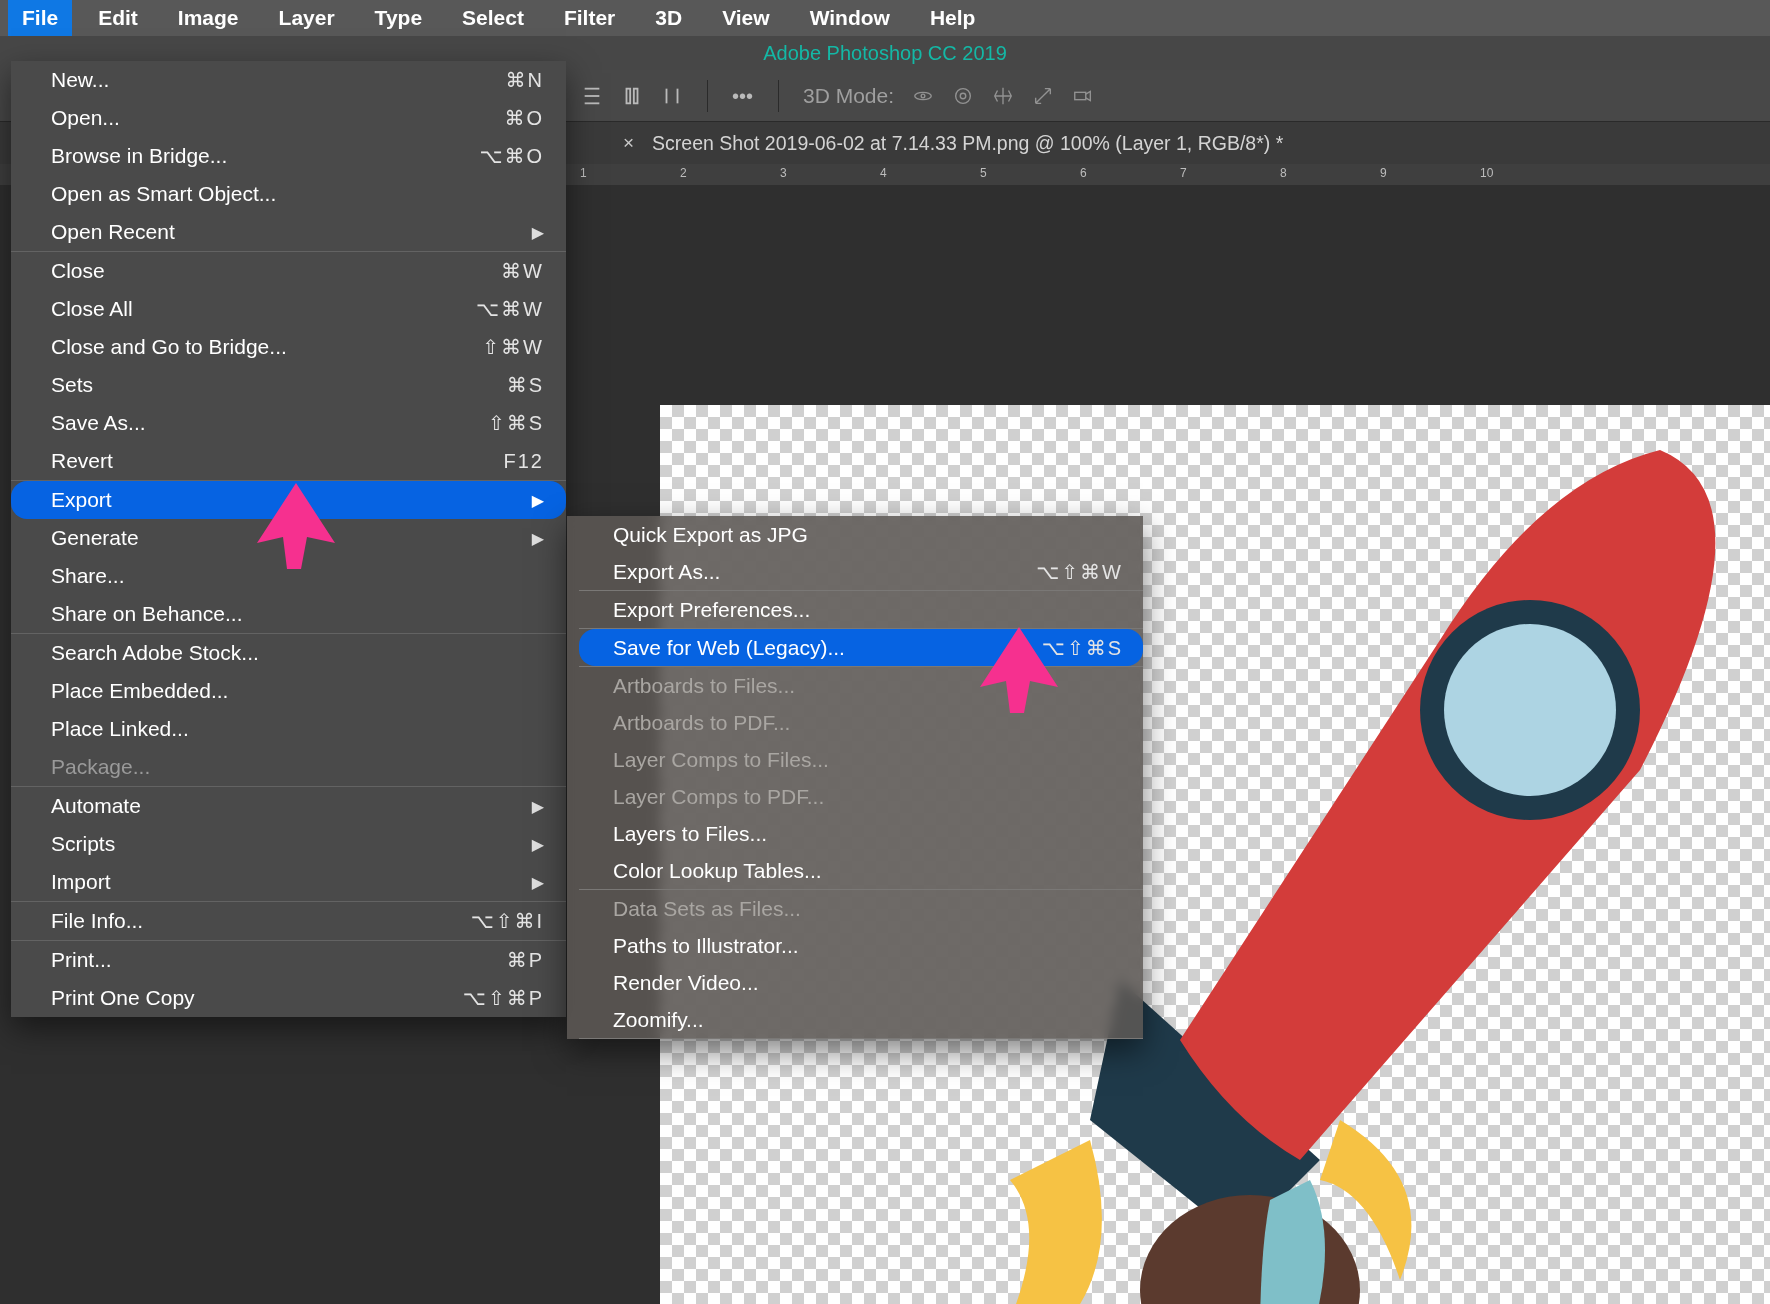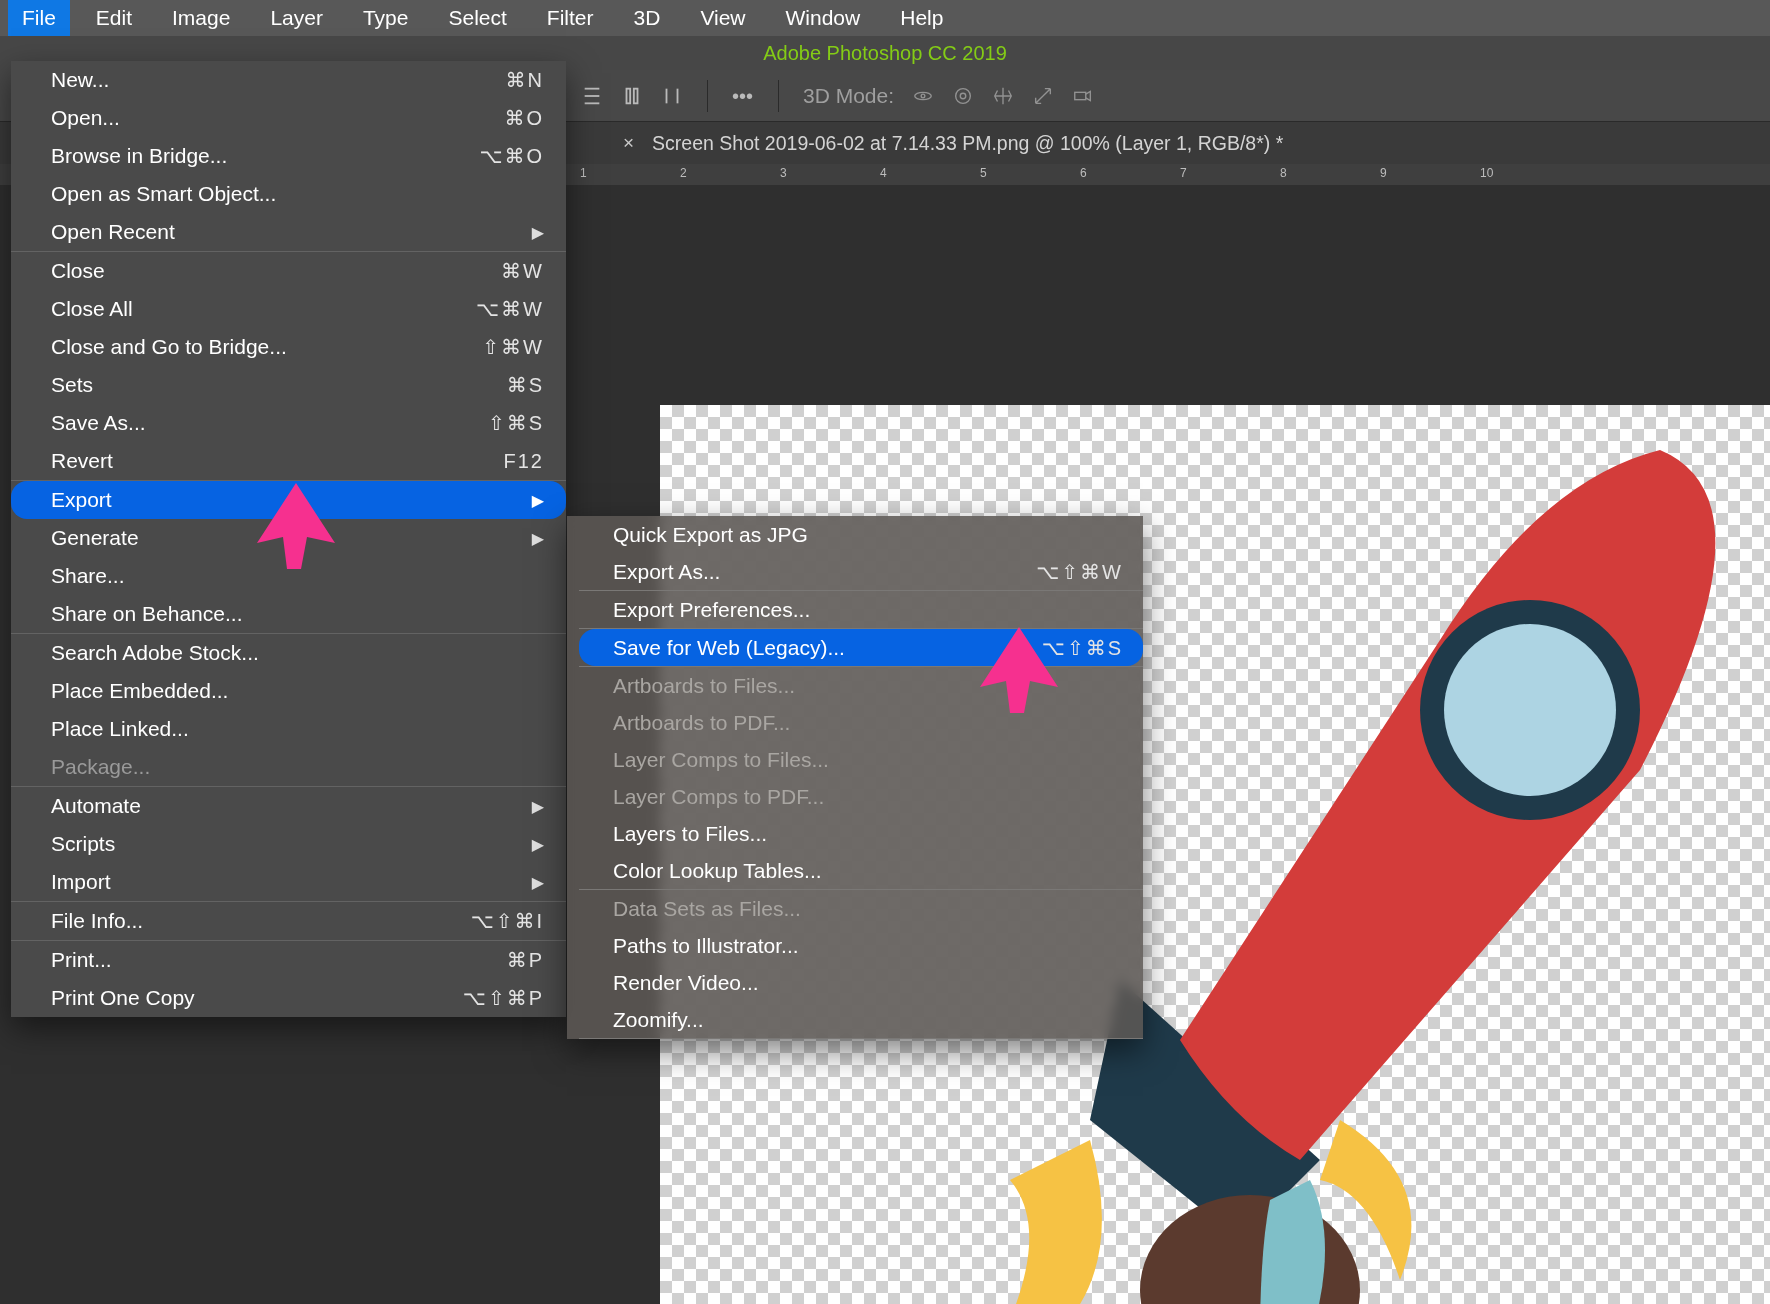--- a/index.html
+++ b/index.html
@@ -16,30 +16,31 @@
     align-items: center;
     background: #585858;
     height: 36px;
     gap: 40px;
     padding-left: 22px;
     color: #fff;
     font-size: 21px;
   }
   .menubar .menu-item {
     cursor: default;
+    font-weight: bold;
   }
   .menubar .menu-item.active {
     background: #0f78e4;
     padding: 6px 14px;
     margin: -6px -14px;
   }
   .titlebar {
     height: 34px;
     background: #474747;
-    color: #84cc16;
+    color: #14b8a6;
     text-align: center;
     font-size: 20px;
     line-height: 34px;
   }
   .options-bar {
     height: 52px;
     background: #484848;
     border-bottom: 1px solid #2a2a2a;
     display: flex;
     align-items: center;

